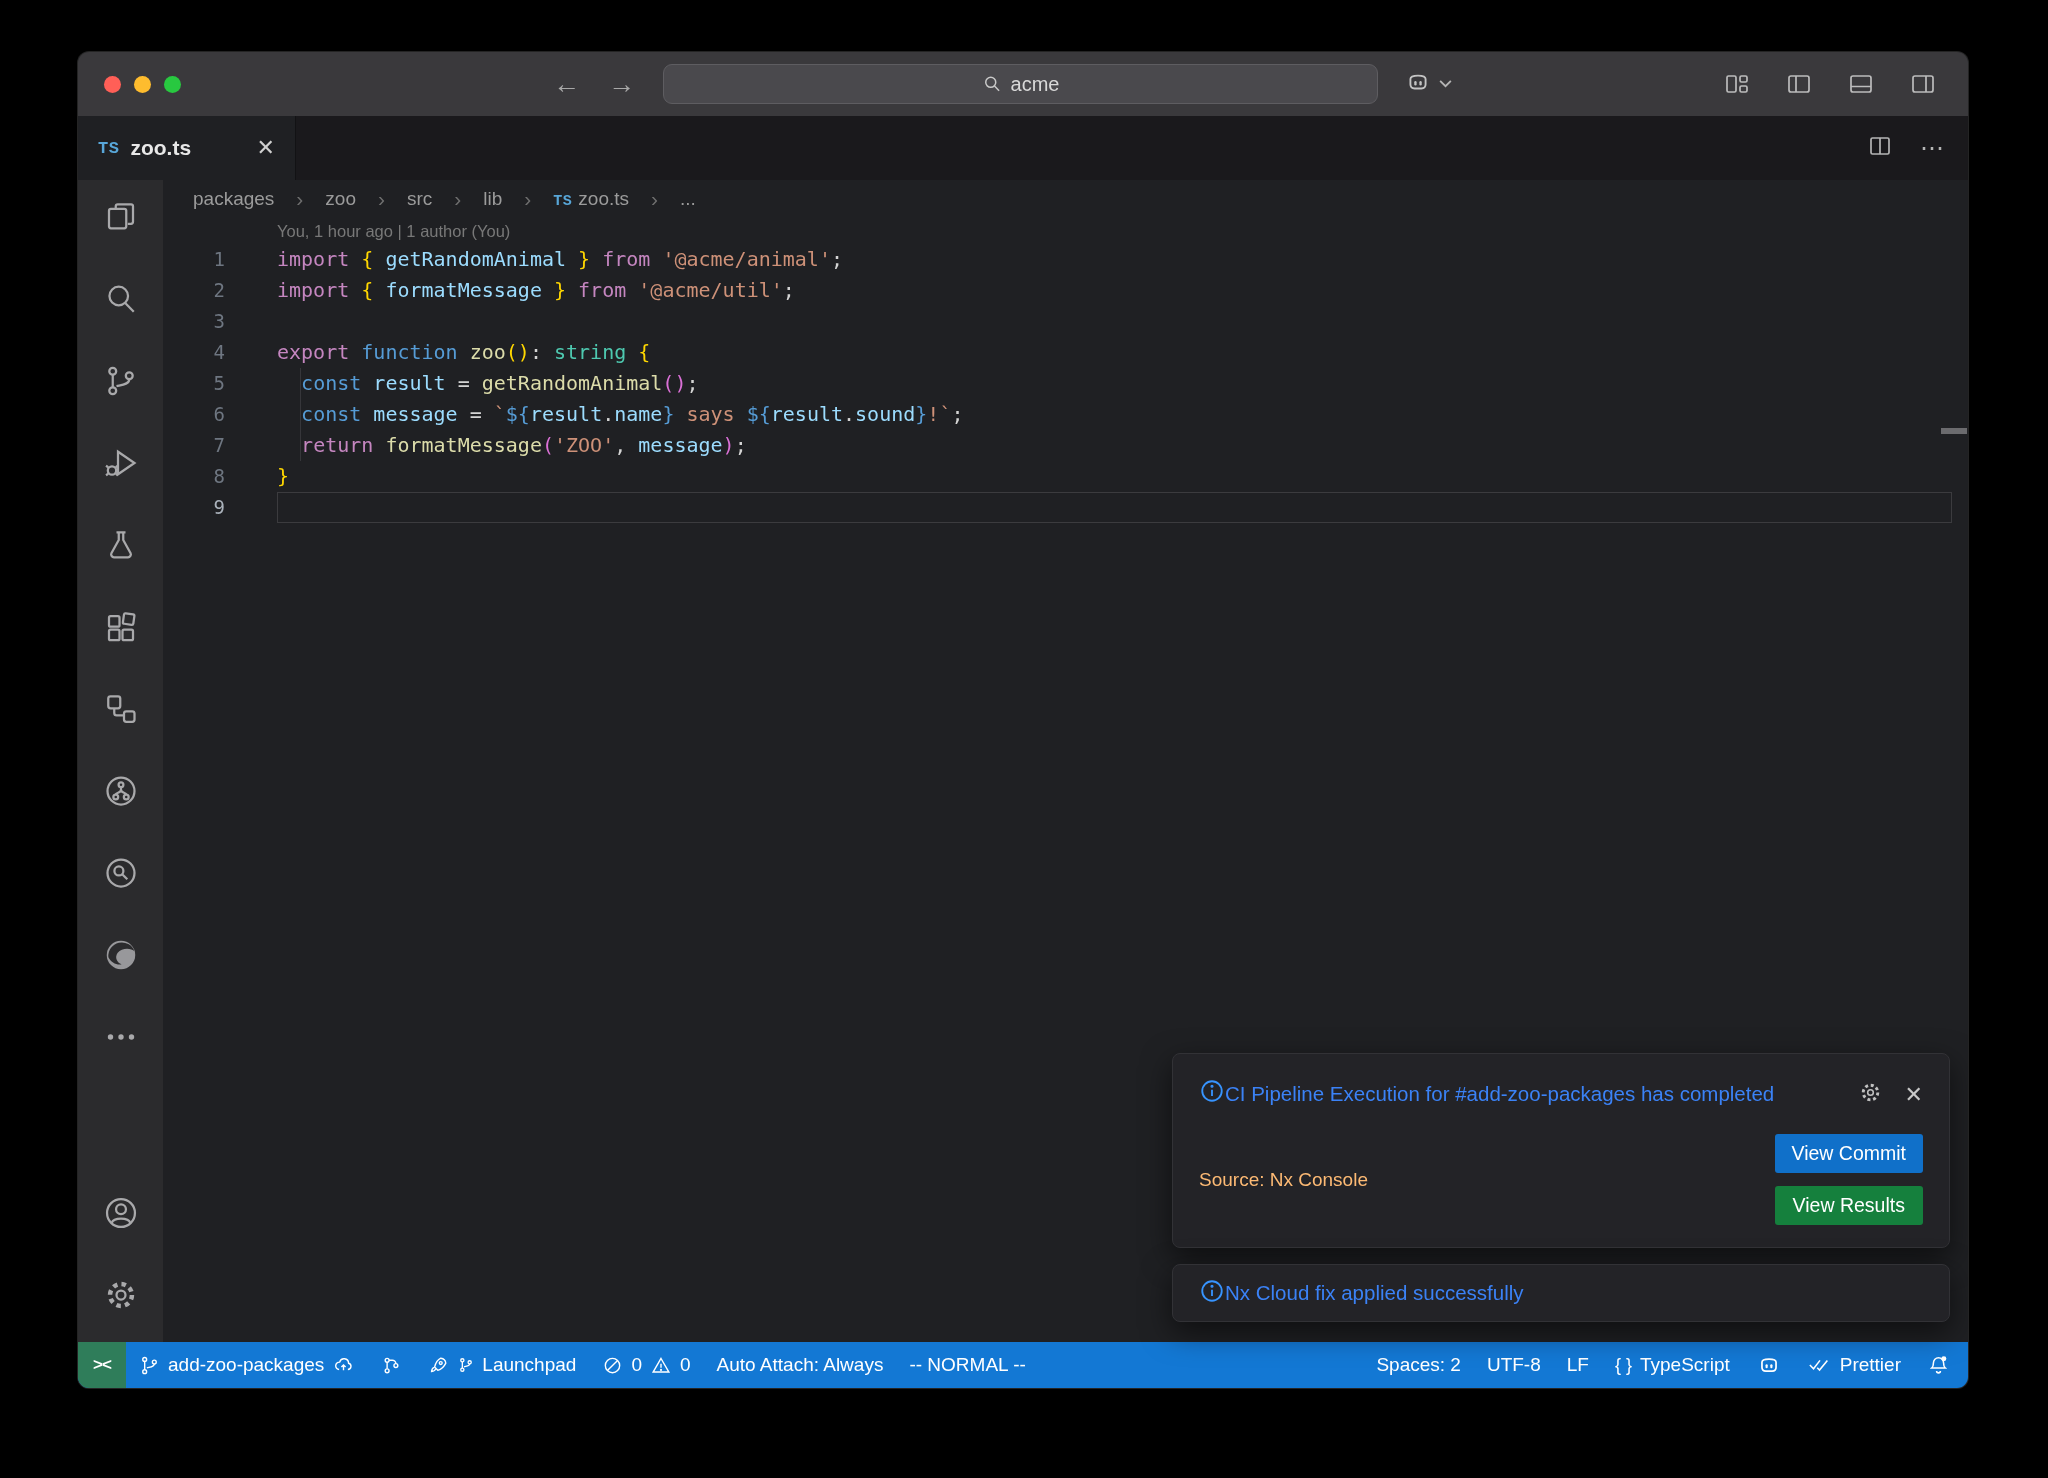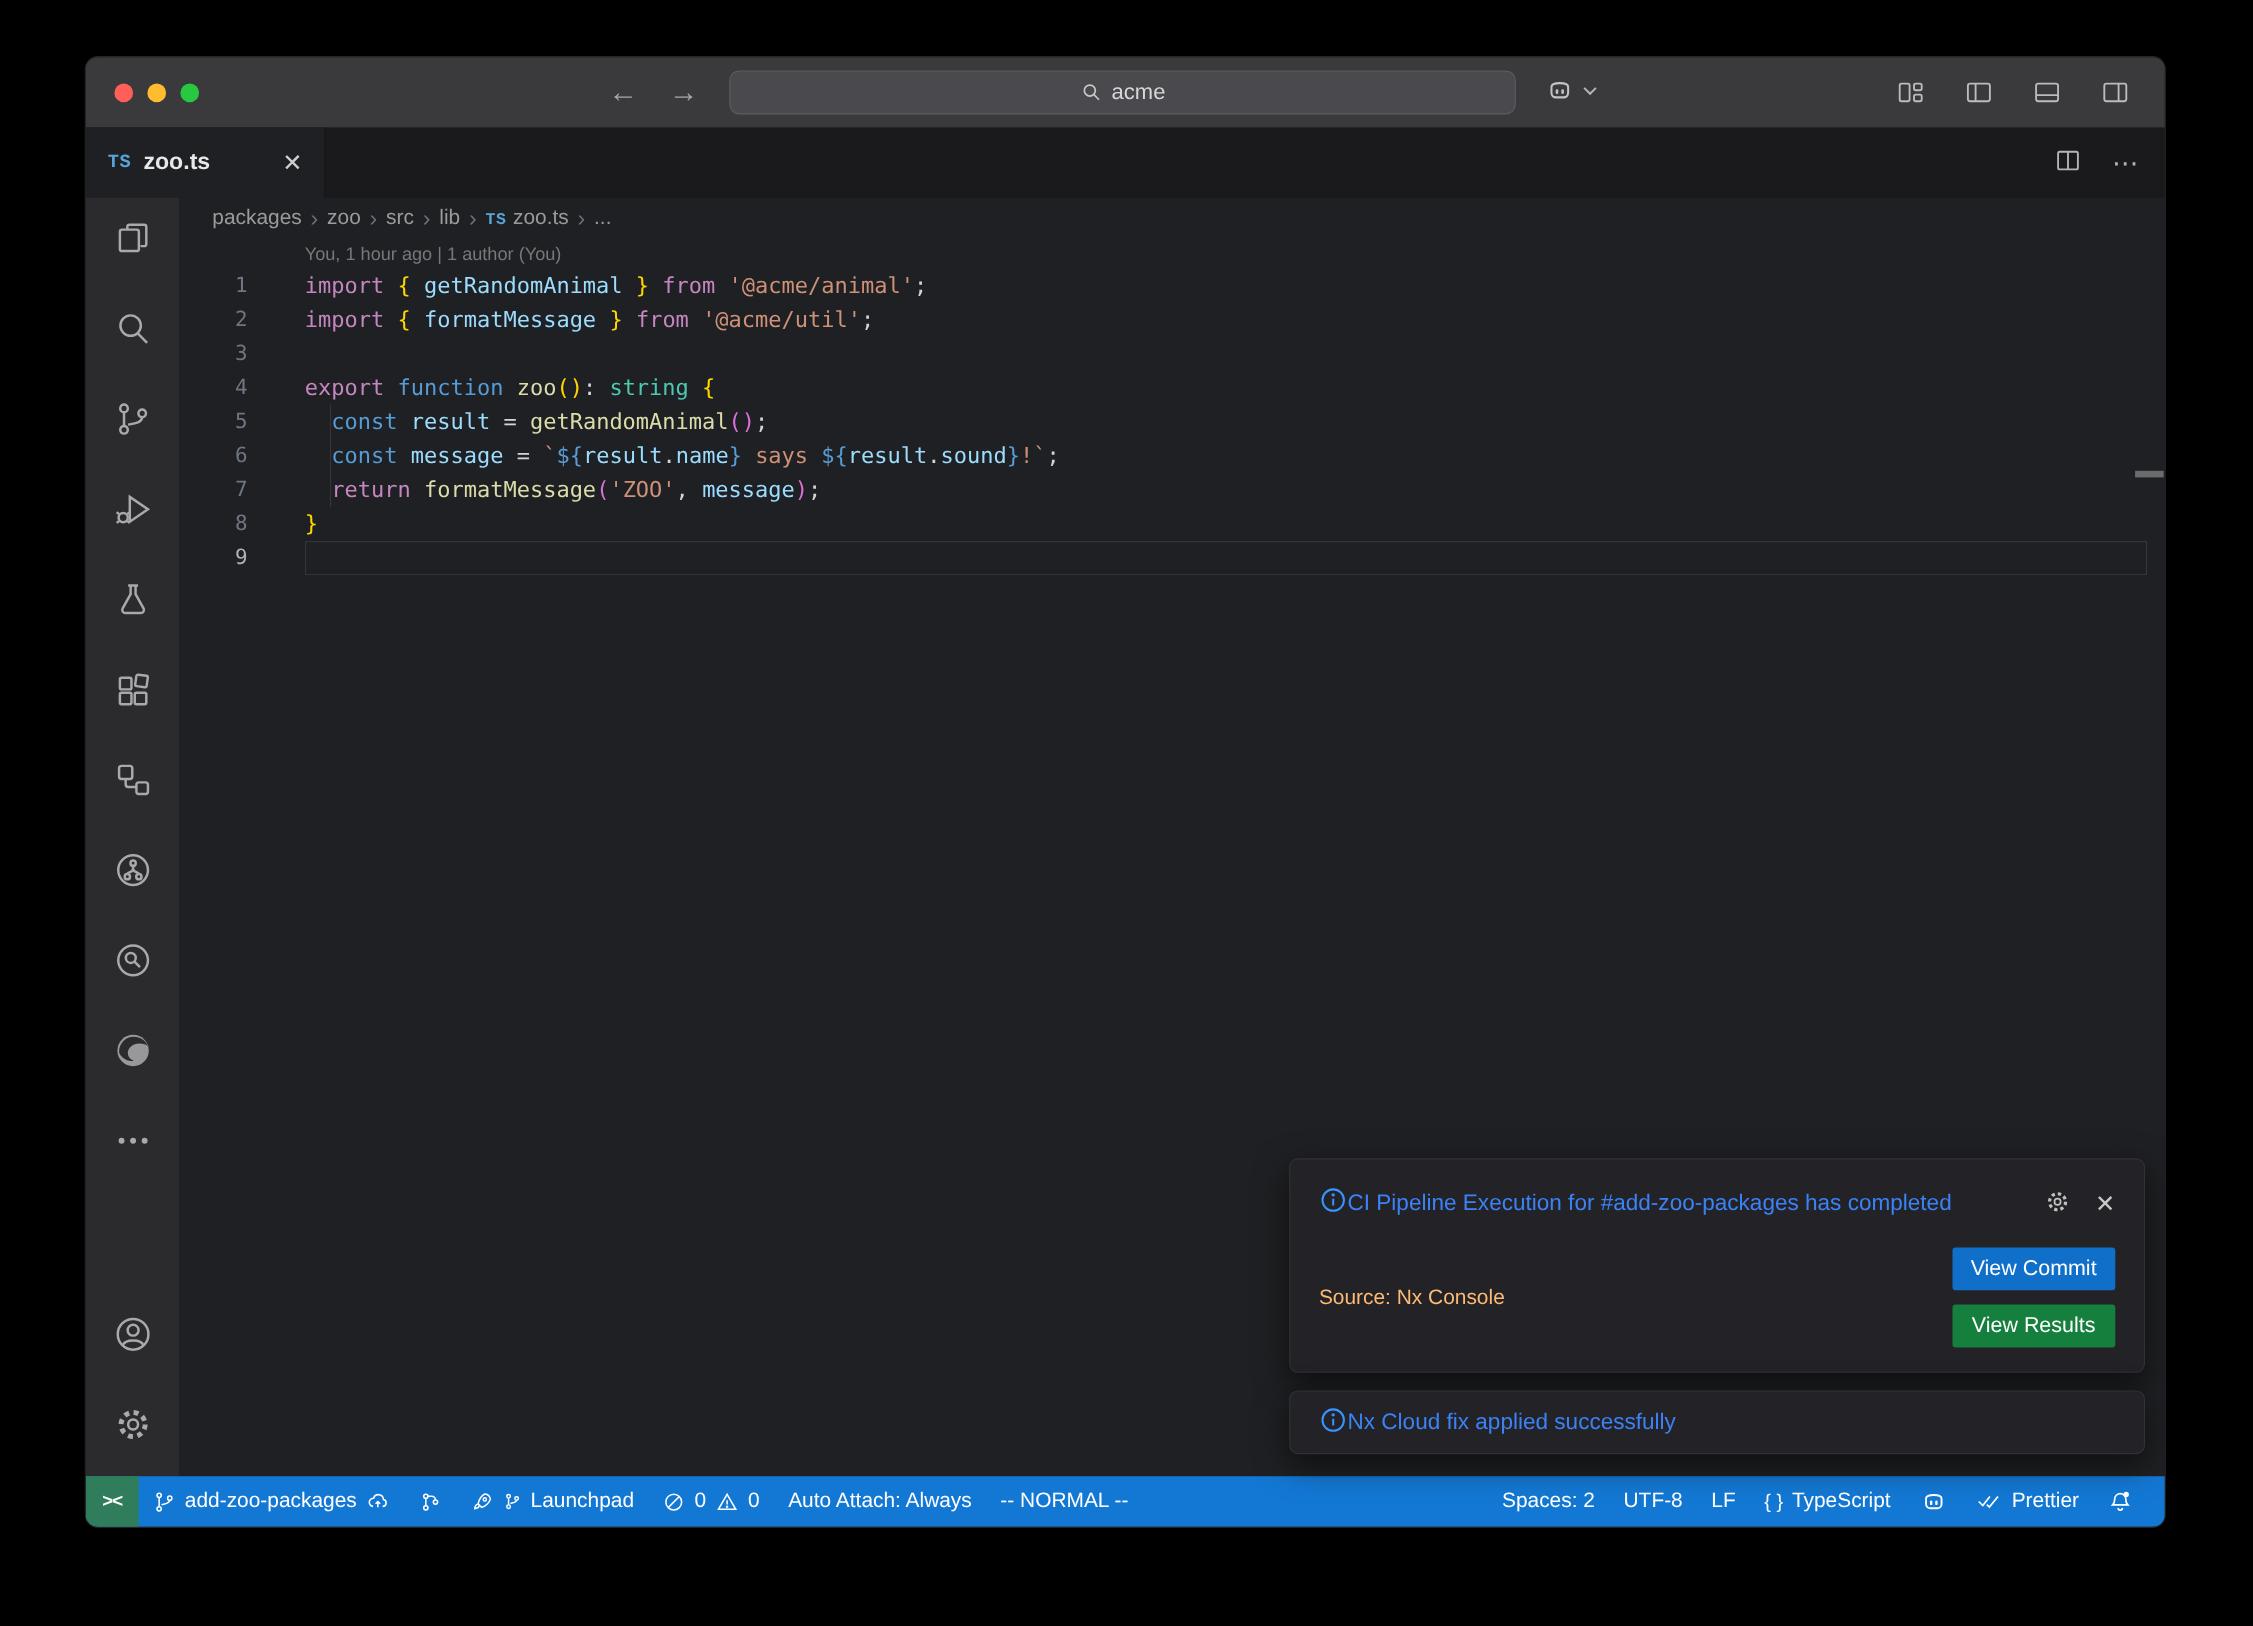--- a/index.html
+++ b/index.html
@@ -31,21 +31,21 @@
   .more-dots { font-size:24px; letter-spacing:2px; color:#b5b5b5; }
 
   
   .main { flex:1; display:flex; min-height:0; }
   .activitybar { width:85px; background:#2b2b2d; flex:none; display:flex; flex-direction:column; align-items:center; padding:18px 0 28px; }
   .ab-top, .ab-bottom { display:flex; flex-direction:column; align-items:center; gap:44px; }
   .ab-spacer { flex:1; }
   .ab-icon { width:38px; height:38px; display:flex; align-items:center; justify-content:center; }
 
   .editor-col { flex:1; display:flex; flex-direction:column; min-width:0; background:#1f2023; }
-  .breadcrumb { height:38px; flex:none; display:flex; align-items:center; padding-left:30px; gap:8px; color:#9b9b9b; font-size:19px; }
+  .breadcrumb { height:38px; flex:none; display:flex; align-items:center; padding-left:30px; gap:22px; color:#9b9b9b; font-size:19px; }
   .crumb-sep { color:#6f6f6f; font-size:21px; }
   .crumb .ts-badge { font-size:15px; margin-right:6px; }
 
   .editor { flex:1; position:relative; font-family:"DejaVu Sans Mono", monospace; font-size:20px; overflow:hidden; }
   .blame { margin-left:114px; height:26px; line-height:26px; color:#787878; font-size:16.5px; font-family:"Liberation Sans",sans-serif; }
   .line { display:flex; height:31px; line-height:31px; }
   .gutter { width:62px; flex:none; text-align:right; color:#6e7681; font-size:19px; }
   .line.current .gutter { color:#aab2bb; }
   .codecell { flex:1; margin-left:52px; margin-right:16px; white-space:pre; }
   .line.current .codecell { box-shadow: inset 0 0 0 1px #3b3b3e; }
@@ -68,21 +68,21 @@
   .btn { border:none; border-radius:3px; font-size:19.5px; font-family:"Liberation Sans",sans-serif;
     padding:8px 17px; color:#fff; cursor:pointer; }
   .btn-primary { background:var(--c-primary_button,#1070c9); }
   .btn-secondary { background:#15803d; }
   .toast2 { padding:12px 26px; display:flex; align-items:center; }
   .toast2 .toast-msg { width:auto; }
 
   
   .statusbar { height:46px; flex:none; background:var(--c-statusbar,#1378d4); display:flex; align-items:center; color:#fff; font-size:19px; }
   .sb-left, .sb-right { display:flex; align-items:center; height:100%; }
-  .sb-right { margin-left:auto; padding-right:16px; }
+  .sb-right { margin-left:auto; padding-right:5px; }
   .sb-item { display:flex; align-items:center; gap:8px; padding:0 13px; height:100%; }
   .remote { width:48px; height:100%; background:var(--c-remote_green,#2f7d5a); display:flex; align-items:center; justify-content:center;
     font-weight:700; font-size:17px; letter-spacing:-1px; padding:0; }
   .sb-icon { display:flex; align-items:center; }
 </style>
 </head>
 <body>
 
 <div class="window">
 

